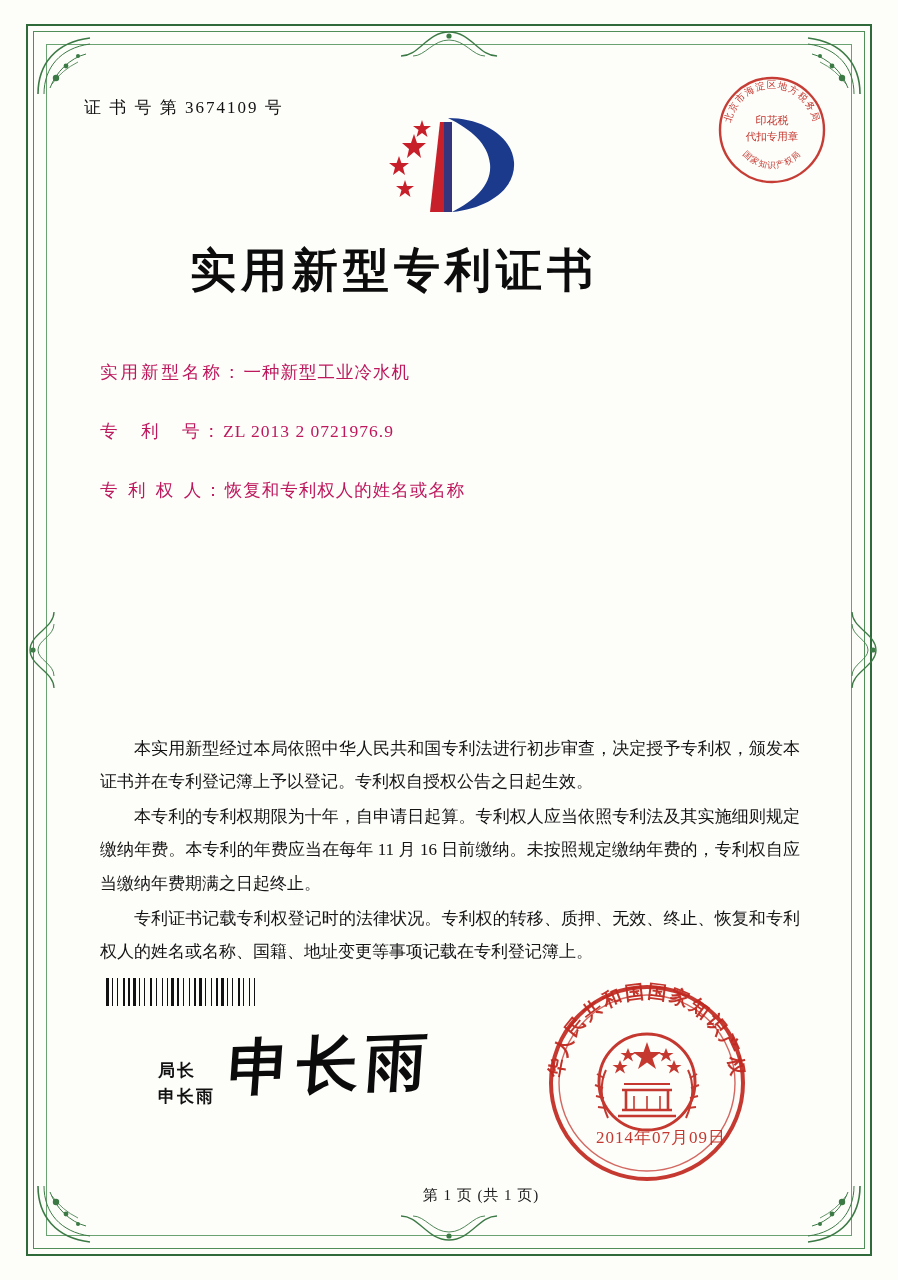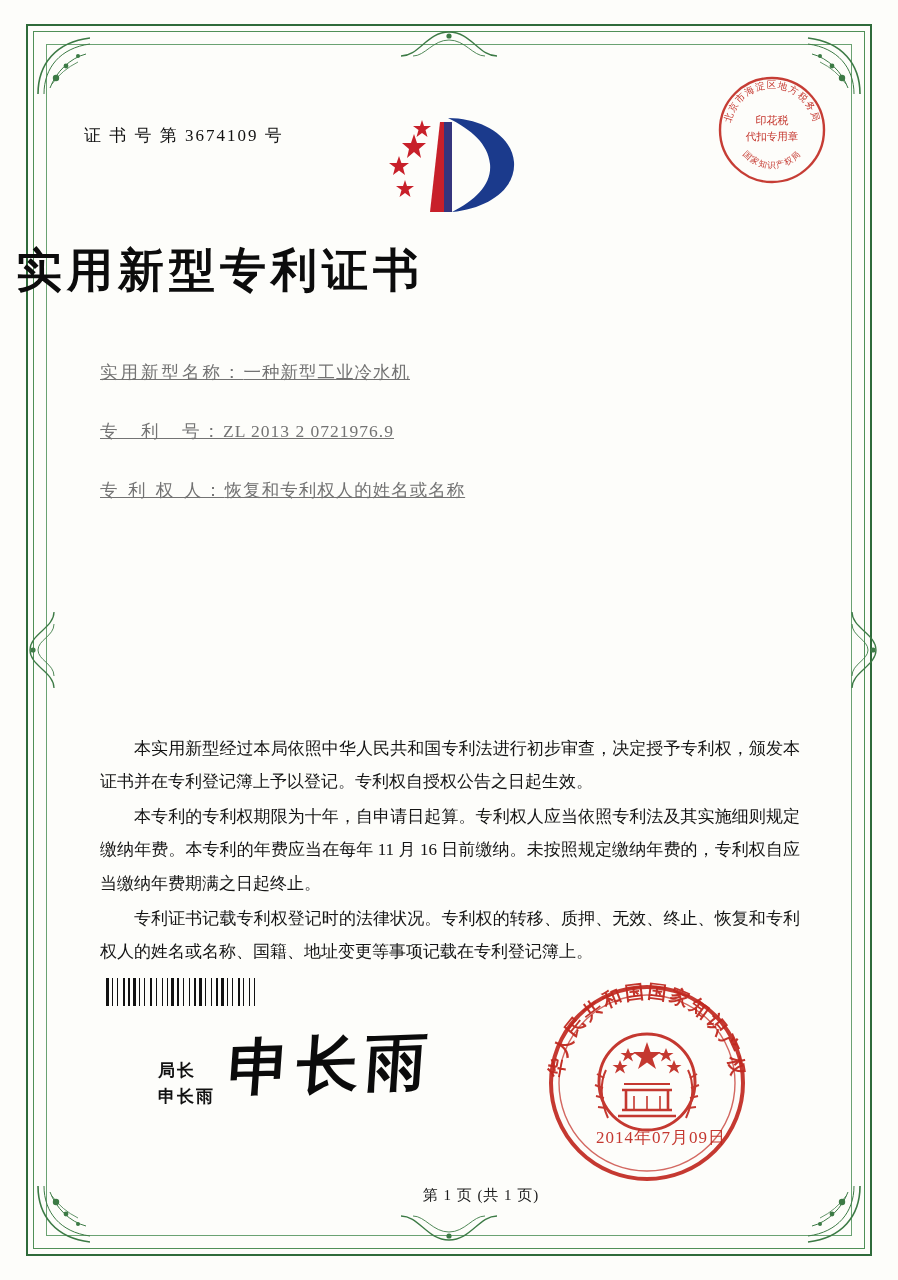--- a/index.html
+++ b/index.html
@@ -66,62 +66,62 @@
   }
   .side-orn svg { display:block; }
   .orn-top  { left: 399px; top: 26px; }
   .orn-bot  { left: 399px; top: 1212px; transform: scaleY(-1); }
   .orn-left { left: 24px;  top: 610px; }
   .orn-right{ left: 848px; top: 610px; transform: scaleX(-1); }
 
   
   .cert-no {
     position: absolute;
-    left: 84px; top: 124px;
+    left: 84px; top: 96px;
     font-size: 17px;
     letter-spacing: 2px;
     color: #111;
   }
 
   .logo {
     position: absolute;
     left: 378px; top: 112px;
     width: 140px; height: 106px;
   }
 
   .tax-stamp {
     position: absolute;
     left: 714px; top: 72px;
     width: 116px; height: 116px;
   }
 
   .title {
     position: absolute;
-    left: 16px; top: 240px;
+    left: 0; top: 240px;
     width: 788px;
+    text-align: center;
     font-size: 46px;
     font-weight: bold;
     letter-spacing: 5px;
     font-family: "DejaVu Serif", "Liberation Serif", serif;
     color: #0c0c0c;
   }
 
   
   .fields {
     position: absolute;
     left: 100px; top: 358px;
     width: 700px;
   }
   .field-row {
     font-size: 17.5px;
     line-height: 1.6;
     margin-bottom: 31px;
-    color: #737373;
+    color: #be185d;
     white-space: nowrap;
-    text-decoration: underline;
   }
   .field-label {
     letter-spacing: 3px;
   }
   .field-value {
     letter-spacing: 1px;
   }
 
   
   .paras {

